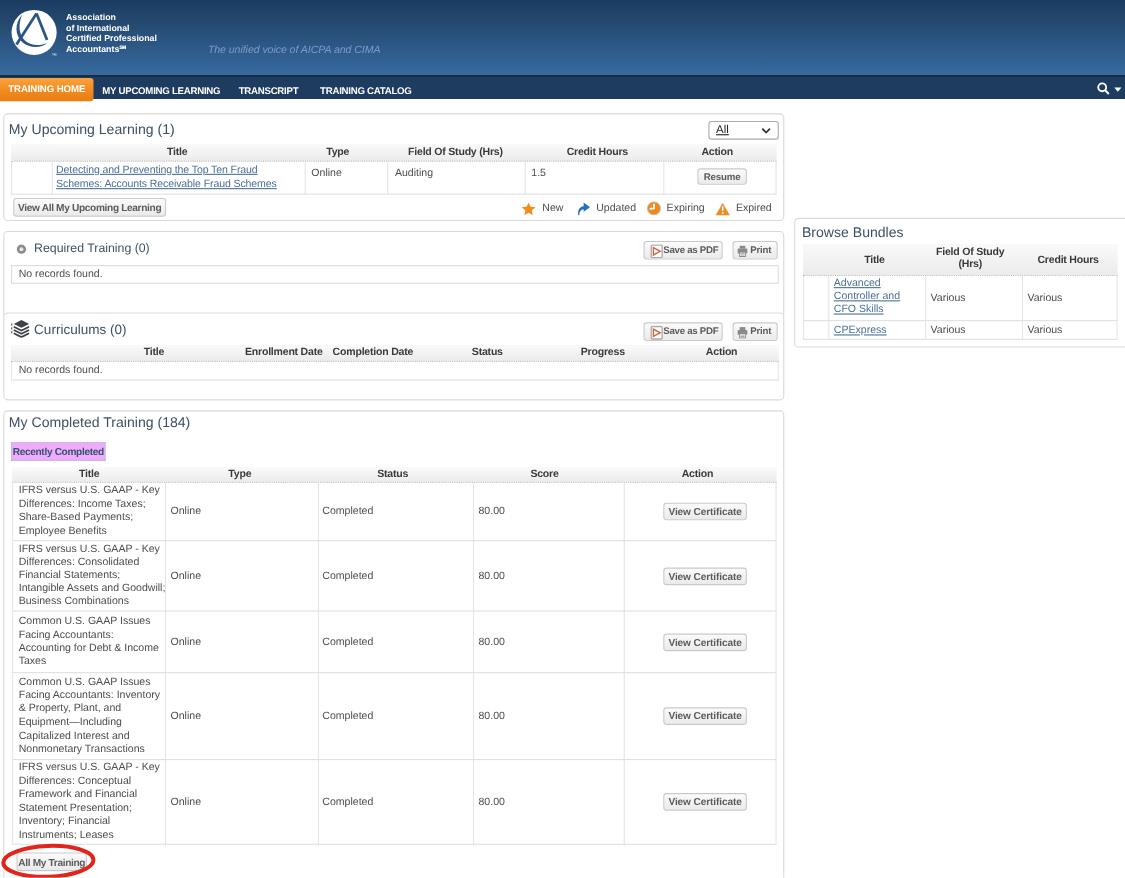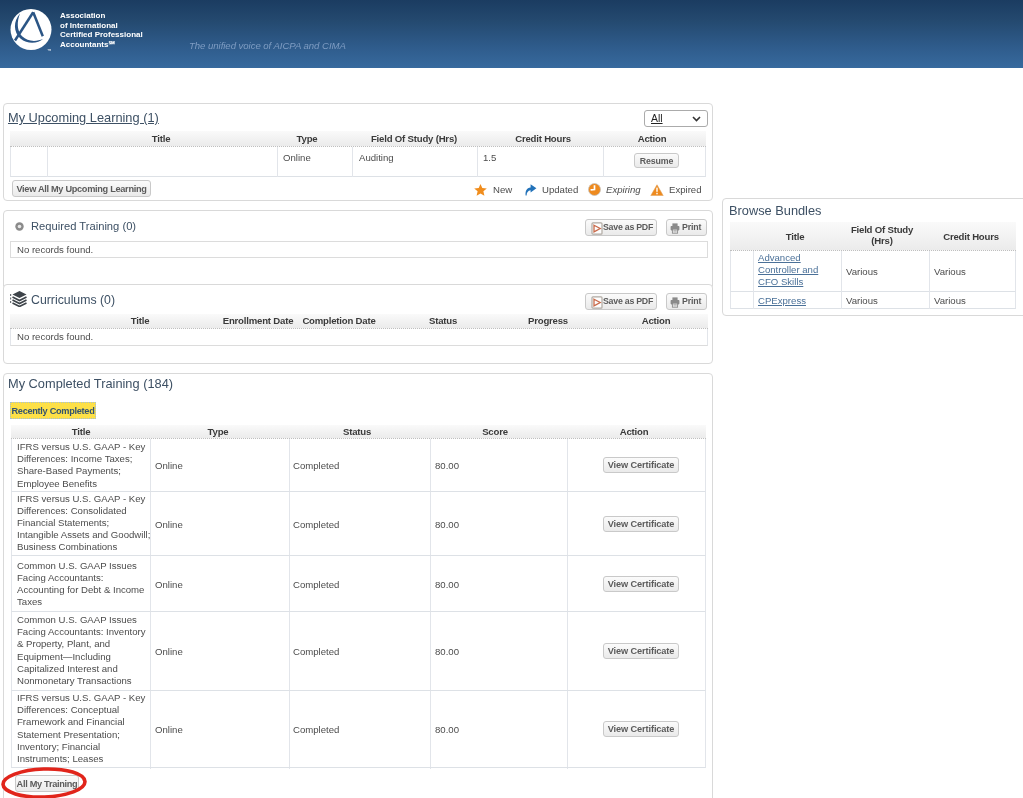--- a/index.html
+++ b/index.html
@@ -62,59 +62,71 @@
       <g clip-path="url(#lc)">
         <path d="M23.2 4.2 L5 32.5" stroke="#2b5585" stroke-width="2.5" fill="none"></path>
         <path d="M23.2 4.2 L32.8 28.3" stroke="#2b5585" stroke-width="2.5" fill="none"></path>
         <path d="M10.2 5.2 C3 13.2 3.4 24.2 10.4 30.4 C17.5 36.6 28 35.6 33.2 30.8 C26 34.2 17.2 33.4 12.4 28.6 C6.8 23.2 6.6 13.2 10.2 5.2 Z" fill="#2b5585"></path>
       </g>
       <text x="37" y="44" font-size="4.6" fill="#fff" font-family="Liberation Sans">™</text>
     </svg>
     <div id="logotxt">Association<br>of International<br>Certified Professional<br>Accountants℠</div>
     <div id="slogan">The unified voice of AICPA and CIMA</div>
   </div>
+  <div id="nav">
+    <div id="tab-home">TRAINING HOME</div>
+    <span class="navitem" style="left:93px;">MY UPCOMING LEARNING</span>
+    <span class="navitem" style="left:217px;">TRANSCRIPT</span>
+    <span class="navitem" style="left:291px;">TRAINING CATALOG</span>
+    <svg id="navsearch" style="position:absolute; right:3px; top:4px;" width="24" height="14" viewBox="0 0 24 14">
+      <circle cx="6" cy="5.4" r="3.6" fill="none" stroke="#fff" stroke-width="1.7"></circle>
+      <line x1="8.7" y1="8.1" x2="12" y2="11.4" stroke="#fff" stroke-width="1.8"></line>
+      <path d="M17 5.5 L23.5 5.5 L20.2 9.3 Z" fill="#fff"></path>
+    </svg>
+  </div>
 
   <div id="p-upcoming" class="panel" style="left:3px; top:103px; width:710px; height:98px;">
-    <div class="ptitle" style="position:absolute; left:4px; top:6px;text-decoration:underline;">My Upcoming Learning (1)</div>
+    <div class="ptitle" style="position:absolute; left:4px; top:6px;">My Upcoming Learning (1)</div>
     <div class="selbox" style="left:640px; top:6px; width:64px; height:17px;"><span style="padding-left:6px;">All</span><svg class="chev" width="9" height="6" viewBox="0 0 9 6">
           <path d="M1 1 L4.5 4.5 L8 1" fill="none" stroke="#333" stroke-width="1.6"></path>
         </svg></div>
     <div class="thead" style="position:absolute; left:6px; top:27px; width:696px; height:16px;">
       <span class="hlabel" style="left:151px; top:2px;">Title</span>
       <span class="hlabel" style="left:297px; top:2px;">Type</span>
       <span class="hlabel" style="left:404px; top:2px;">Field Of Study (Hrs)</span>
       <span class="hlabel" style="left:533px; top:2px;">Credit Hours</span>
       <span class="hlabel" style="left:642px; top:2px;">Action</span>
     </div>
     <div style="position:absolute; left:6px; top:43px; width:696px; height:30px; border-bottom:1px solid #dde1e6; border-left:1px solid #e2e5ea; border-right:1px solid #e2e5ea;">
       <div style="position:absolute; left:36px; top:0; width:0; height:30px; border-left:1px solid #e2e5ea;"></div>
       <div style="position:absolute; left:266px; top:0; width:0; height:30px; border-left:1px solid #e2e5ea;"></div>
       <div style="position:absolute; left:341px; top:0; width:0; height:30px; border-left:1px solid #e2e5ea;"></div>
       <div style="position:absolute; left:466px; top:0; width:0; height:30px; border-left:1px solid #e2e5ea;"></div>
       <div style="position:absolute; left:592px; top:0; width:0; height:30px; border-left:1px solid #e2e5ea;"></div>
+      <a class="lnk cell" style="left:40px; top:2px; line-height:12.8px; letter-spacing:-0.1px;">Detecting and Preventing the Top Ten Fraud<br>Schemes: Accounts Receivable Fraud Schemes</a>
       <span class="cell" style="left:272px; top:5px;">Online</span>
       <span class="cell" style="left:348px; top:5px;">Auditing</span>
       <span class="cell" style="left:472px; top:5px;">1.5</span>
       <div class="gbtn" style="left:623px; top:6px; width:45px; height:15px; line-height:14px;">Resume</div>
     </div>
     <div class="gbtn" style="left:8px; top:76px; width:139px; height:17px; line-height:16px; font-size:9.2px; letter-spacing:-0.3px;">View All My Upcoming Learning</div>
     <div id="legend" style="position:absolute; left:465px; top:79px; width:232px; height:14px; font-size:9.6px; color:#4c4c4c;">
       <svg style="position:absolute; left:5px; top:1px;" width="13" height="12" viewBox="0 0 13 12">
           <path d="M6.5 0 L8.3 4 L12.8 4.4 L9.4 7.3 L10.4 11.7 L6.5 9.4 L2.6 11.7 L3.6 7.3 L0.2 4.4 L4.7 4Z" fill="#f08d1d"></path>
         </svg>
       <span style="position:absolute; left:24px; top:1px;">New</span>
       <svg style="position:absolute; left:55px; top:0px;" width="13" height="13" viewBox="0 0 13 13">
           <path d="M1.6 12.6 C1.2 8 2.6 5.2 6.6 4.6 L6.6 1.2 L12.4 5.3 L6.6 9.4 L6.6 7.2 C4 7.6 2.6 9.4 2.6 12.6 Z" fill="#2272b9"></path>
         </svg>
       <span style="position:absolute; left:73px; top:1px;">Updated</span>
       <svg style="position:absolute; left:119px; top:0px;" width="13" height="13" viewBox="0 0 13 13">
           <circle cx="6.5" cy="6.5" r="6" fill="#ee8a1e" stroke="#c8c2ba" stroke-width="0.8"></circle>
           <path d="M6.5 2.3 L6.5 6.5 L2.6 6.9" stroke="#fff" stroke-width="1.7" fill="none"></path>
         </svg>
-      <span style="position:absolute; left:137px; top:1px;font-style:italic;">Expiring</span>
+      <span style="position:absolute; left:137px; top:1px;">Expiring</span>
       <svg style="position:absolute; left:181px; top:1px;" width="14" height="12" viewBox="0 0 14 12">
           <path d="M7 0.8 L13.2 11.6 L0.8 11.6Z" fill="#ee8a1e" stroke="#e0a35c" stroke-width="0.6" stroke-linejoin="round"></path>
           <rect x="6.3" y="3.6" width="1.4" height="4.2" fill="#fff"></rect>
           <rect x="6.3" y="8.8" width="1.4" height="1.5" fill="#fff"></rect>
         </svg>
       <span style="position:absolute; left:200px; top:1px;">Expired</span>
     </div>
   </div>
   <div id="p-required" class="panel" style="left:3px; top:210px; width:710px; height:80px;">
     <svg style="position:absolute; left:11px; top:11px;" width="9" height="9" viewBox="0 0 9 9">
@@ -178,21 +190,21 @@
       <span class="hlabel" style="left:433px; top:1px;">Status</span>
       <span class="hlabel" style="left:538px; top:1px;">Progress</span>
       <span class="hlabel" style="left:646px; top:1px;">Action</span>
     </div>
     <div style="position:absolute; left:6px; top:44px; width:698px; height:17px; border-bottom:1px solid #dcdcdc; border-left:1px solid #e2e5ea; border-right:1px solid #e2e5ea;">
       <span class="nrf" style="position:absolute; left:6px; top:2px;">No records found.</span>
     </div>
   </div>
   <div id="p-completed" class="panel" style="left:3px; top:373px; width:710px; height:440px; border-radius:4px 4px 0 0;">
     <div class="ptitle" style="position:absolute; left:4px; top:2px;">My Completed Training (184)</div>
-    <div style="position:absolute; left:6px; top:28px; width:86px; height:17px; white-space:nowrap; overflow:hidden; background:#fde047; border:1px dotted #9fbdda; font-size:9.2px; font-weight:bold; color:#33536f; text-align:center; line-height:16px; letter-spacing:-0.3px;">Recently Completed</div>
+    <div style="position:absolute; left:6px; top:28px; width:86px; height:17px; white-space:nowrap; overflow:hidden; background:#f0abfc; border:1px dotted #9fbdda; font-size:9.2px; font-weight:bold; color:#33536f; text-align:center; line-height:16px; letter-spacing:-0.3px;">Recently Completed</div>
     <div class="thead" style="position:absolute; left:7px; top:51px; width:695px; height:14px;">
       <span class="hlabel" style="left:70px; top:1px;">Title</span>
       <span class="hlabel" style="left:207px; top:1px;">Type</span>
       <span class="hlabel" style="left:346px; top:1px;">Status</span>
       <span class="hlabel" style="left:484px; top:1px;">Score</span>
       <span class="hlabel" style="left:623px; top:1px;">Action</span>
     </div>
     <div class="cdv" style="left:146px; top:65px; height:330px;"></div>
     <div class="cdv" style="left:285px; top:65px; height:330px;"></div>
     <div class="cdv" style="left:426px; top:65px; height:330px;"></div>

